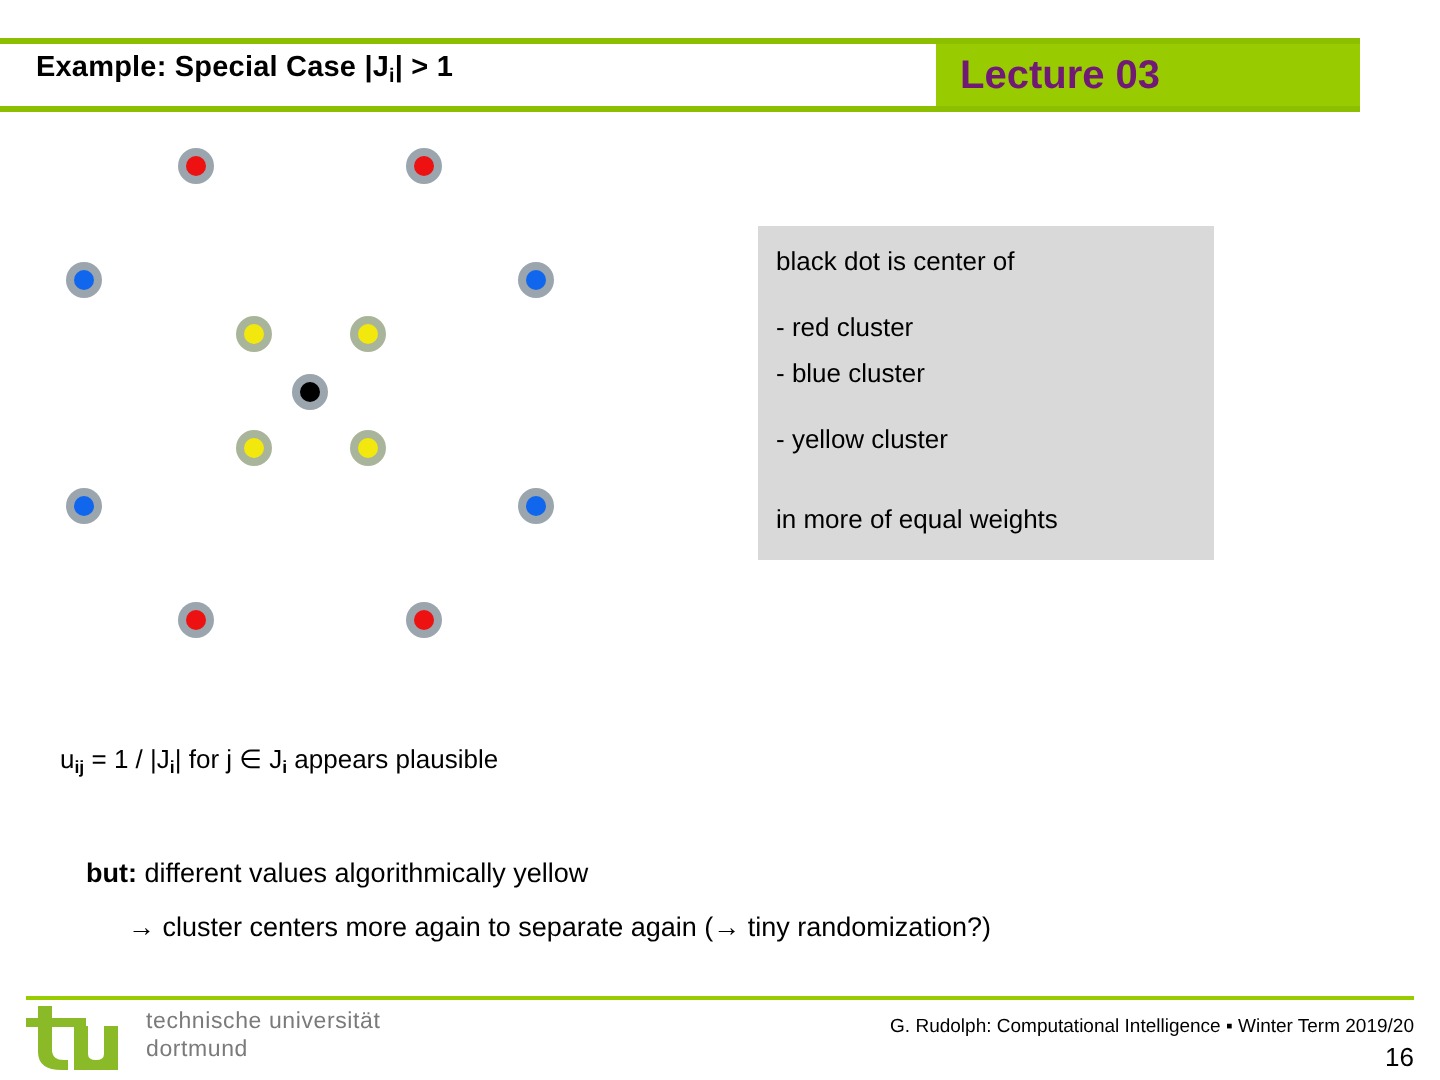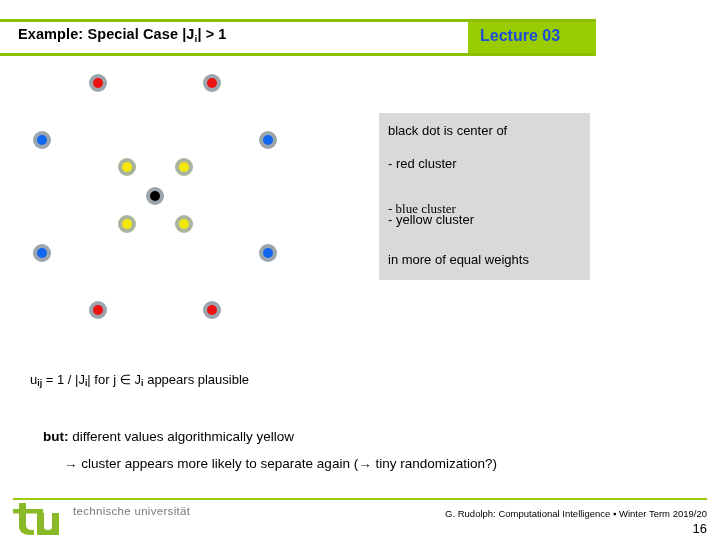--- a/index.html
+++ b/index.html
@@ -13,21 +13,21 @@
     font-family: "Liberation Sans", sans-serif;
     position: relative;
     overflow: hidden;
   }
 
   
   #header {
     position: absolute;
     left: 0;
     top: 19px;
-    width: 596px;
+    width: 680px;
     height: 37px;
     background: #99cc00;
     border-top: 3px solid #8cbf00;
     border-bottom: 3px solid #8cbf00;
     box-sizing: border-box;
   }
   #title-plate {
     position: absolute;
     left: 0;
     top: 0;
@@ -43,23 +43,23 @@
     font-size: 14.5px;
     font-weight: bold;
     color: #000000;
     white-space: nowrap;
     letter-spacing: 0.1px;
   }
   #lecture-label {
     position: absolute;
     left: 480px;
     top: 5px;
-    font-size: 16px;
+    font-size: 20px;
     font-weight: bold;
-    color: #1d4ed8;
+    color: #701a75;
     white-space: nowrap;
   }
   .sub {
     font-size: 0.68em;
     vertical-align: -0.28em;
     font-weight: bold;
   }
 
   
   #dot-canvas {
@@ -90,35 +90,35 @@
   .dot.red    { --c: #ee1111; }
   .dot.blue   { --c: #1166ee; }
   .dot.yellow { --c: #f2e80d; background: #a9b59a; }
   .dot.black  { --c: #000000; }
 
   
   #callout {
     position: absolute;
     left: 379px;
     top: 113px;
-    width: 211px;
+    width: 228px;
     height: 167px;
     background: #d9d9d9;
     box-sizing: border-box;
   }
   #callout .line {
     position: absolute;
     left: 9px;
     font-size: 13px;
     color: #000000;
     white-space: nowrap;
   }
   #callout .line.l0 { top: 10px; }
   #callout .line.l1 { top: 43px; }
-  #callout .line.l2 { top: 88px; font-family: Liberation Serif, serif; }
+  #callout .line.l2 { top: 66px; }
   #callout .line.l3 { top: 99px; }
   #callout .line.l4 { top: 139px; }
 
   
   #formula-line {
     position: absolute;
     left: 30px;
     top: 372px;
     font-size: 13px;
     color: #000000;
@@ -222,29 +222,30 @@
   <div class="line l1">- red cluster</div>
   <div class="line l2">- blue cluster</div>
   <div class="line l3">- yellow cluster</div>
   <div class="line l4">in more of equal weights</div>
 </div>
 
 <div id="formula-line"><span>u</span><span class="sub">ij</span><span> = 1 / |J</span><span class="sub">i</span><span>|  for j </span><span>∈</span><span> J</span><span class="sub">i</span><span> appears plausible</span></div>
 
 <div id="but-line"><b>but:</b><span> different values algorithmically yellow</span></div>
 
-<div id="arrow-line">→ cluster appears more likely to separate again (→ tiny randomization?)</div>
+<div id="arrow-line">→ cluster centers more again to separate again (→ tiny randomization?)</div>
 
 <div id="footer-rule"></div>
 
 <div id="logo">
   <svg id="logo-mark" viewBox="0 0 52 32">
     <rect x="0" y="6" width="30" height="4.5" fill="#8aba28"></rect>
     <path d="M6 0 H13 V22 Q13 27 19 27 H21 V32 H18 Q6 32 6 23 Z" fill="#8aba28"></path>
     <path d="M24 10 H31 V24 Q31 27 35 27 Q39 27 39 24 V10 H46 V32 H24 Z" fill="#8aba28"></path>
   </svg>
   <div id="logo-text">
     <div>technische universität</div>
+    <div>dortmund</div>
   </div>
 </div>
 
 <div id="footer-credit">G. Rudolph: Computational Intelligence ▪ Winter Term 2019/20</div>
 <div id="footer-page">16</div>
 
 </body></html>

